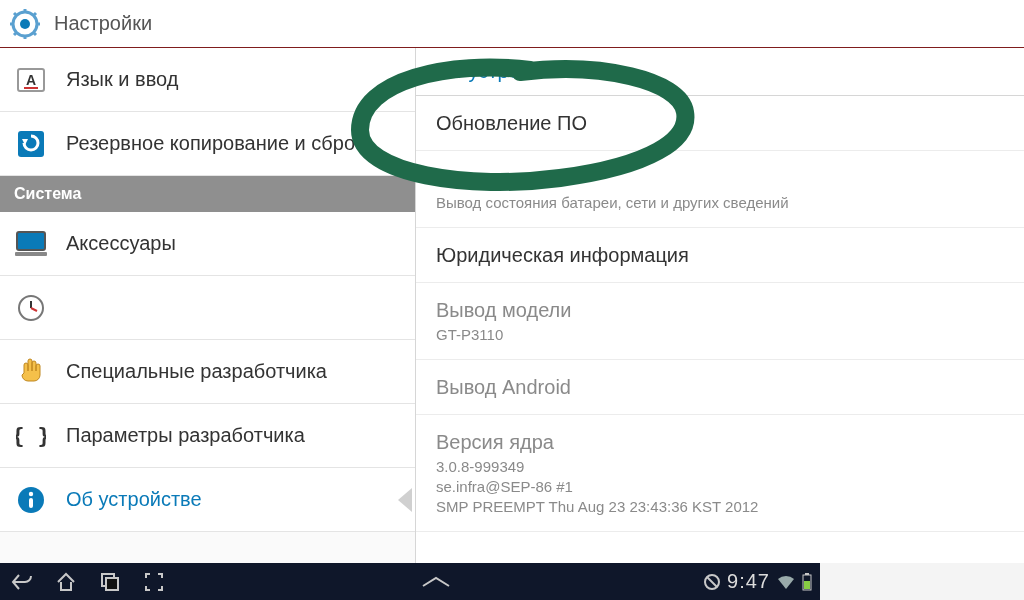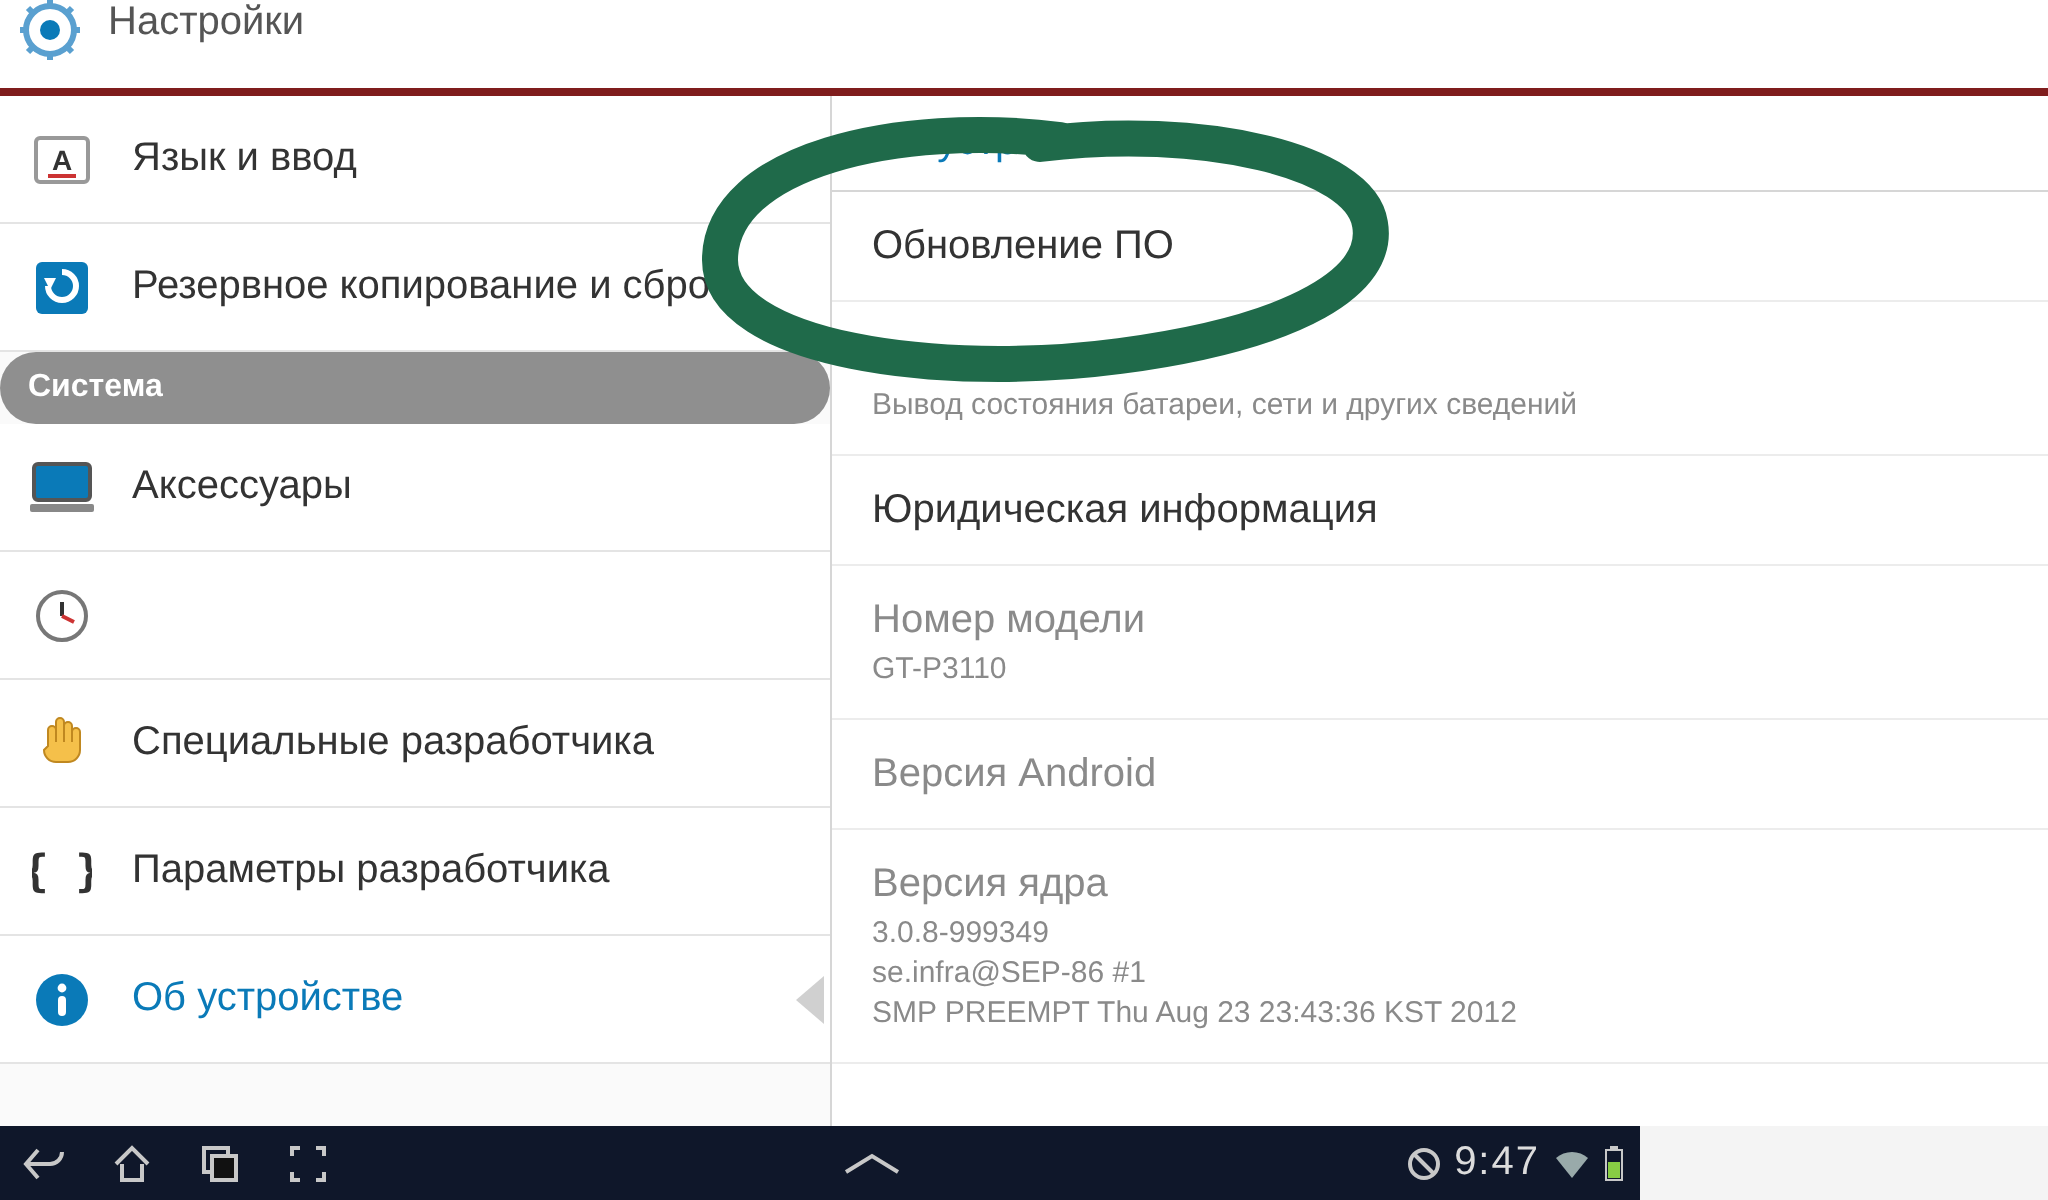--- a/index.html
+++ b/index.html
@@ -1,28 +1,28 @@
 <!DOCTYPE html>
 <html><head>
 <meta charset="utf-8">
 <style>
 * { margin:0; padding:0; box-sizing:border-box; }
 html, body { width:1024px; height:600px; font-family:"Helvetica Neue",Arial,sans-serif; background:#f4f4f4; overflow:hidden; }
 #app { width:1024px; height:563px; display:flex; flex-direction:column; background:#fff; }
-#titlebar { height:48px; display:flex; align-items:flex-start; padding:0 10px; border-bottom:4px solid #7f1d1d; }
+#titlebar { height:48px; display:flex; align-items:center; padding:0 10px; border-bottom:1px solid #7f1d1d; }
 #titlebar .icon { width:30px; height:30px; display:flex; align-items:center; justify-content:center; margin-right:14px; }
 #titlebar .label { font-size:20px; color:#555; }
 #split { flex:1; display:flex; min-height:0; }
 #left { width:416px; border-right:1px solid #d6d6d6; background:#fafafa; overflow:hidden; display:flex; flex-direction:column; }
 #right { flex:1; overflow:hidden; display:flex; flex-direction:column; background:#fff; }
 
 .left-item { height:64px; display:flex; align-items:center; padding:0 14px; border-bottom:1px solid #e4e4e4; font-size:20px; color:#333; background:#fff; }
 .left-item.selected { color:#0a7ab8; font-weight:500; }
 .left-item .ic { width:34px; height:34px; margin-right:18px; display:flex; align-items:center; justify-content:center; flex:0 0 34px; }
-.left-header { height:36px; background:#8f8f8f; color:#fff; font-size:16px; font-weight:bold; display:flex; align-items:center; padding:0 14px;border-radius:18px; }
+.left-header { height:36px; background:#8f8f8f; color:#fff; font-size:16px; font-weight:bold; display:flex; align-items:center; padding:0 14px; }
 
 .right-header { height:48px; display:flex; align-items:center; padding:0 20px; border-bottom:1px solid #d6d6d6; }
 .right-header span { color:#0a7ab8; font-size:20px; }
 .right-item { padding:14px 20px; border-bottom:1px solid #ececec; }
 .right-item .title { font-size:20px; color:#333; line-height:26px; }
 .right-item .sub { font-size:15px; color:#8a8a8a; line-height:20px; margin-top:2px; white-space:pre-line; }
 .right-item.info .title { color:#8a8a8a; }
 
 #navbar { height:37px; width:820px; background:#0f172a; display:flex; align-items:center; color:#c8c8c8; font-size:15px; }
 #navbar .navbtn { width:44px; height:37px; display:flex; align-items:center; justify-content:center; }
@@ -155,26 +155,26 @@
       <div class="right-item">
         <div class="title">Состояние</div>
         <div class="sub">Вывод состояния батареи, сети и других сведений</div>
       </div>
 
       <div class="right-item">
         <div class="title">Юридическая информация</div>
       </div>
 
       <div class="right-item info">
-        <div class="title">Номер модели</div>
+        <div class="title">Вывод модели</div>
         <div class="sub">GT-P3110</div>
       </div>
 
       <div class="right-item info">
-        <div class="title">Версия Android</div>
+        <div class="title">Вывод Android</div>
       </div>
 
       <div class="right-item info">
         <div class="title">Версия ядра</div>
         <div class="sub">3.0.8-999349
 se.infra@SEP-86 #1
 SMP PREEMPT Thu Aug 23 23:43:36 KST 2012</div>
       </div>
 
     </div>

